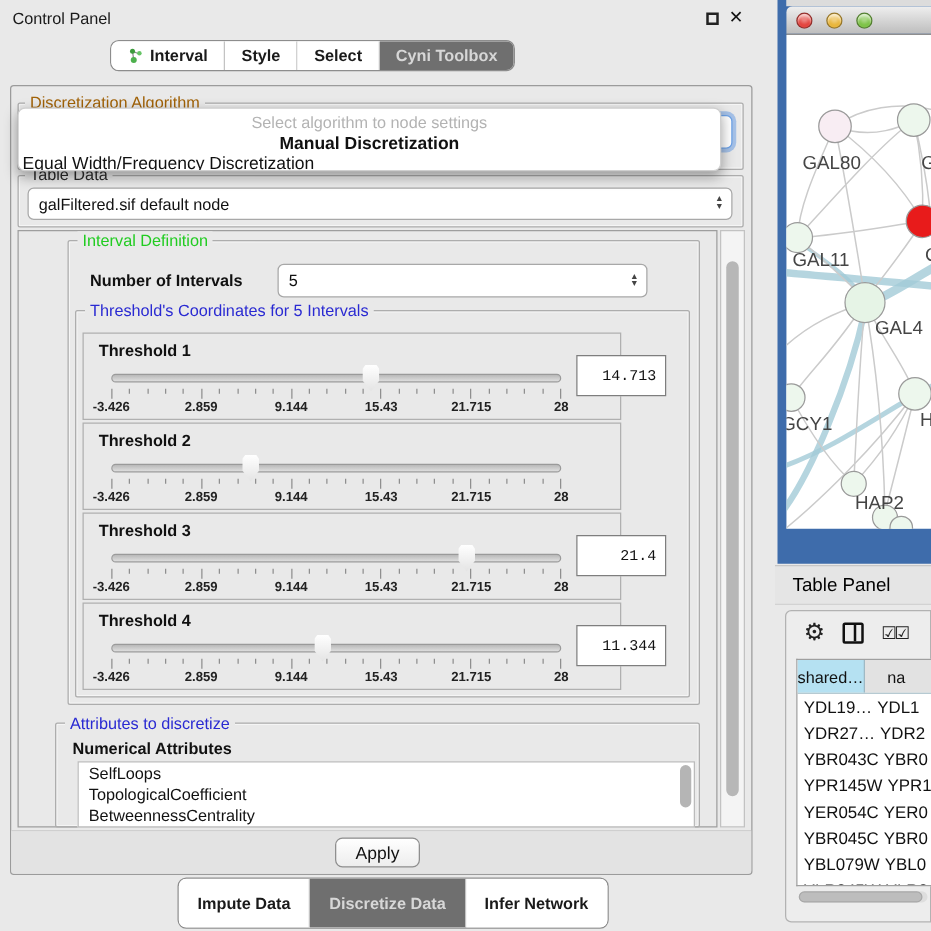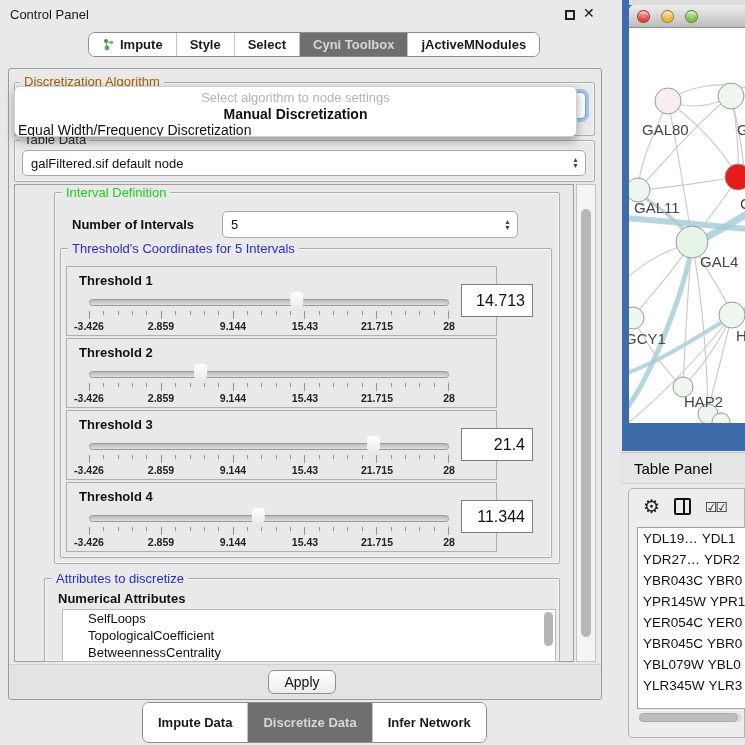--- a/index.html
+++ b/index.html
@@ -61,27 +61,27 @@
   .thr-panel { position:absolute; left:66px; width:431px; height:70px; border:1px solid #b0b0b0; background:#e9e9e9; }
   .thr-label { position:absolute; left:12px; top:6px; font-size:13px; font-weight:bold; }
   .slider { position:absolute; left:22px; top:32px; width:360px; height:34px; }
   .track { position:absolute; left:0; top:0; width:100%; height:7px; border:1px solid #9a9a9a; border-radius:4px; background:linear-gradient(#b9b9b9,#dedede); }
   .handle { position:absolute; top:-7px; width:15px; height:21px; transform:translateX(-50%); background:linear-gradient(#ffffff,#e4e4e4); clip-path:polygon(50% 100%,6% 60%,6% 14%,20% 0%,80% 0%,94% 14%,94% 60%); filter:drop-shadow(0 0 1px #777); z-index:5; }
   .ticks { position:absolute; left:0; top:12px; width:100%; height:8px; display:flex; justify-content:space-between; }
   .tick { width:1px; background:#8f8f8f; height:4px; }
   .tick.major { height:8px; }
   .tlabels { position:absolute; left:0; top:21px; width:100%; height:12px; font-size:10.5px; font-weight:bold; color:#222; }
   .tlabel { position:absolute; transform:translateX(-50%); white-space:nowrap; }
-  .thr-value { position:absolute; left:394px; top:17px; width:72px; height:33px; background:#fff; border:1px solid #7e7e7e; font-size:16px; display:flex; align-items:center; justify-content:flex-end; padding-right:7px; }
+  .thr-value { position:absolute; left:394px; top:17px; width:72px; height:33px; background:#fff; border:1px solid #7e7e7e; font-size:12px; display:flex; align-items:center; justify-content:flex-end; padding-right:7px;font-family:Liberation Mono, monospace; }
 
   #attr-group { left:44px; top:578px; width:516px; height:84px; }
   #attr-title { left:52px; top:571px; color:#2a2ad2; }
   #attr-sub { left:58px; top:591px; font-size:13px; font-weight:bold; }
   #attr-list { left:62px; top:609px; width:494px; height:53px; background:#fff; border:1px solid #bbb; overflow:hidden; }
-  #attr-list .item { font-size:13px; padding-left:8px; height:17px; line-height:17px;margin-left:17px; }
+  #attr-list .item { font-size:13px; padding-left:8px; height:17px; line-height:17px; }
   #attr-scroll { position:absolute; right:2px; top:2px; width:9px; height:34px; background:#b5b5b5; border-radius:5px; }
 
   #apply-strip { left:9px; top:664px; width:592px; height:35px; background:#e3e3e3; border-top:1px solid #cfcfcf; border-radius:0 0 3px 3px; }
   #apply-btn { left:268px; top:670px; width:68px; height:24px; background:linear-gradient(#ffffff,#ededed); border:1px solid #8f8f8f; border-radius:6px; font-size:14px; display:flex; align-items:center; justify-content:center; }
 
   
   #net-frame { left:622px; top:0; width:123px; height:451px; background:#3e6cab; }
   #net-topgap { left:629px; top:0; width:116px; height:5px; background:#dcdcdc; }
   #net-window { left:629px; top:5px; width:116px; height:419px; border-radius:5px 0 0 0; overflow:hidden; }
   #net-titlebar { height:23px; background:linear-gradient(#efefef,#bdbdbd); border-bottom:1px solid #8e8e8e; position:relative; }
@@ -117,33 +117,30 @@
 
 <div class="abs seg-bar" id="top-tabs">
     <div class="seg">
       <svg width="13" height="13" viewBox="0 0 13 13">
         <line x1="4" y1="3" x2="9" y2="5" stroke="#888" stroke-width="1"></line>
         <line x1="4" y1="3" x2="5" y2="10" stroke="#888" stroke-width="1"></line>
         <circle cx="4" cy="3" r="2" fill="#3c9b3c"></circle>
         <circle cx="9.5" cy="4.5" r="1.8" fill="#66c466"></circle>
         <circle cx="5" cy="10" r="2.4" fill="#4db04d"></circle>
       </svg>
-      <span>Impute</span>
+      <span>Interval</span>
     </div>
     <div class="seg">
       <span>Style</span>
     </div>
     <div class="seg">
       <span>Select</span>
     </div>
     <div class="seg sel">
       <span>Cyni Toolbox</span>
-    </div>
-    <div class="seg">
-      <span>jActiveMNodules</span>
     </div>
   </div>
 
 <div class="abs" id="main-panel"></div>
 
 <div class="abs groupbox" id="algo-group"></div>
 <div class="abs grouptitle" id="algo-title">Discretization Algorithm</div>
 <div class="abs" id="algo-combo">
     <span class="stepper" style="position:absolute;right:8px;top:6px;font-size:7px;line-height:6px;color:#444">▲<br>▼</span>
   </div>
@@ -439,20 +436,24 @@
 <div class="abs" id="tp-header">
   <span id="tp-title">Table Panel</span>
 </div>
 <div class="abs" id="tp-body">
   <div id="tp-toolbar">
     <span id="gear-icon">⚙</span>
     <span id="col-icon"></span>
     <span class="chk-icon">☑☑</span>
   </div>
   <div id="tp-table">
+    <div class="th-row" id="tp-thead">
+        <div class="th-cell c1">shared…</div>
+        <div class="th-cell c2">na</div>
+      </div>
     <div id="tp-rows">
         <div class="td-row">
           <div class="td-cell c1">YDL19…</div>
           <div class="td-cell c2">YDL1</div>
         </div>
         <div class="td-row">
           <div class="td-cell c1">YDR27…</div>
           <div class="td-cell c2">YDR2</div>
         </div>
         <div class="td-row">

